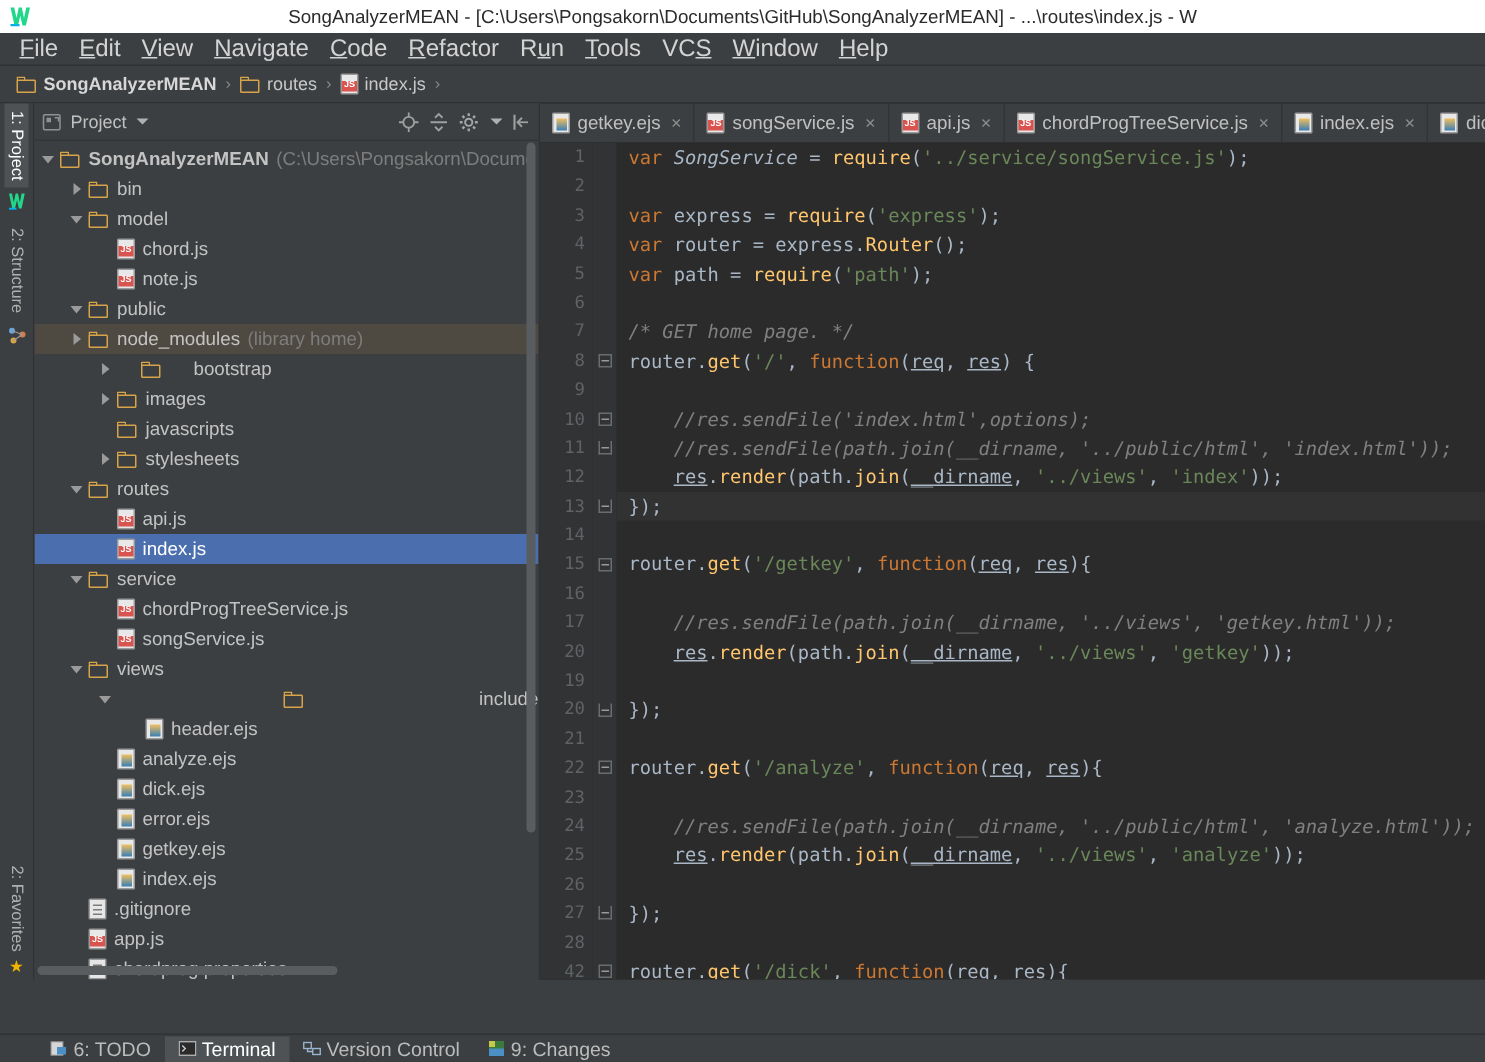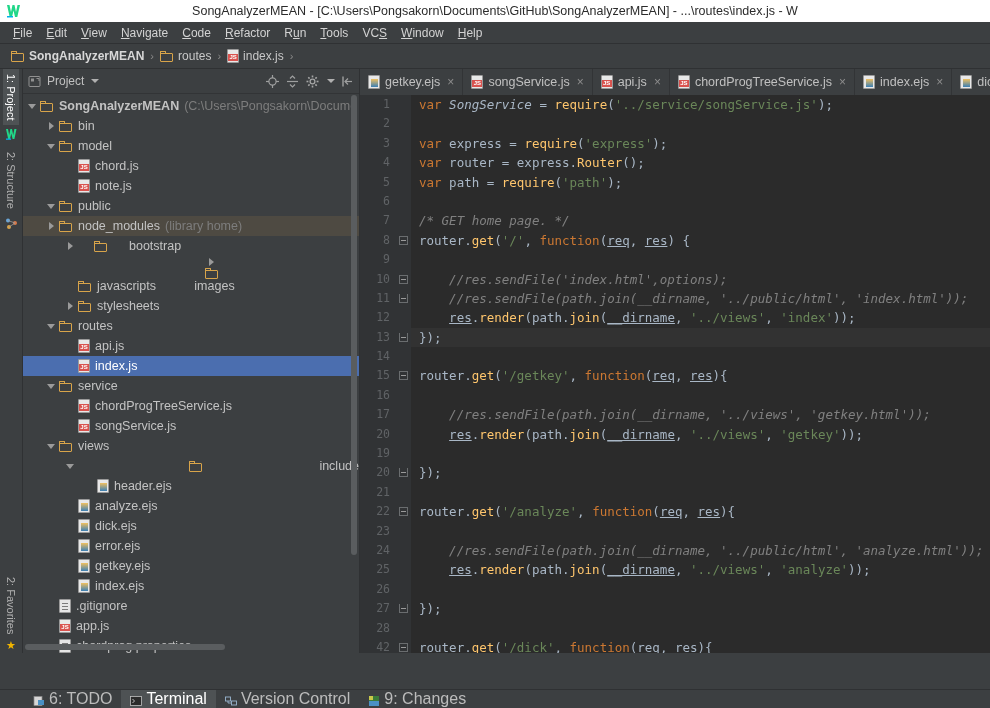--- a/index.html
+++ b/index.html
@@ -24,21 +24,21 @@
     color:#2b2b2b;font-size:12.5px;white-space:nowrap;overflow:hidden;
     font-family:"Liberation Sans",sans-serif;
   }
 
   
   .menubar{
     height:21px;background:#3c3f41;display:flex;align-items:center;
     padding-left:6px;border-bottom:1px solid #2f3133;
   }
   .menuitem{
-    padding:2px 7px;color:#d3d3d3;font-size:12px;cursor:default;
+    padding:2px 7px;color:#d3d3d3;font-size:16px;cursor:default;
     white-space:nowrap;
   }
   .menuitem .mn{text-decoration:underline;}
 
   
   .navbar{
     height:24px;background:#3c3f41;display:flex;align-items:center;
     padding-left:8px;gap:2px;border-bottom:1px solid #2f3133;
   }
   .crumb{display:flex;align-items:center;gap:4px;padding:1px 3px;white-space:nowrap;}
@@ -223,21 +223,21 @@
 
   
   .statusbar{
     position:absolute;left:0;bottom:0;width:990px;height:18px;
     background:#3c3f41;display:flex;align-items:center;
     border-top:1px solid #2f3133;padding-left:24px;gap:0px;
     overflow:hidden;
   }
   .sb-btn{
     display:flex;align-items:center;gap:4px;padding:1px 9px;
-    font-size:16px;color:#bcbcbc;white-space:nowrap;cursor:default;
+    font-size:13px;color:#bcbcbc;white-space:nowrap;cursor:default;
   }
   .sb-btn.active{background:#4e5254;color:#ffffff;}
   .sb-icon{width:12px;height:12px;flex:0 0 auto;}
   .mn{text-decoration:underline;}
 </style>
 </head>
 <body>
 
 <div class="app">
 
@@ -405,21 +405,21 @@
             <span class="arrow closed"></span>
             <span class="ico folder-ico"></span>
             <span class="nlabel">node_modules</span>
             <span class="ndim">(library home)</span>
           </div>
           <div class="node" style="padding-left: 42px; gap: 16px;">
             <span class="arrow closed"></span>
             <span class="ico folder-ico"></span>
             <span class="nlabel">bootstrap</span>
           </div>
-          <div class="node" style="padding-left: 42px; flex-direction: column;">
+          <div class="node" style="padding-left: 42px;">
             <span class="arrow closed"></span>
             <span class="ico folder-ico"></span>
             <span class="nlabel">images</span>
           </div>
           <div class="node" style="padding-left: 42px;">
             <span class="arrow"></span>
             <span class="ico folder-ico"></span>
             <span class="nlabel">javascripts</span>
           </div>
           <div class="node" style="padding-left: 42px;">

